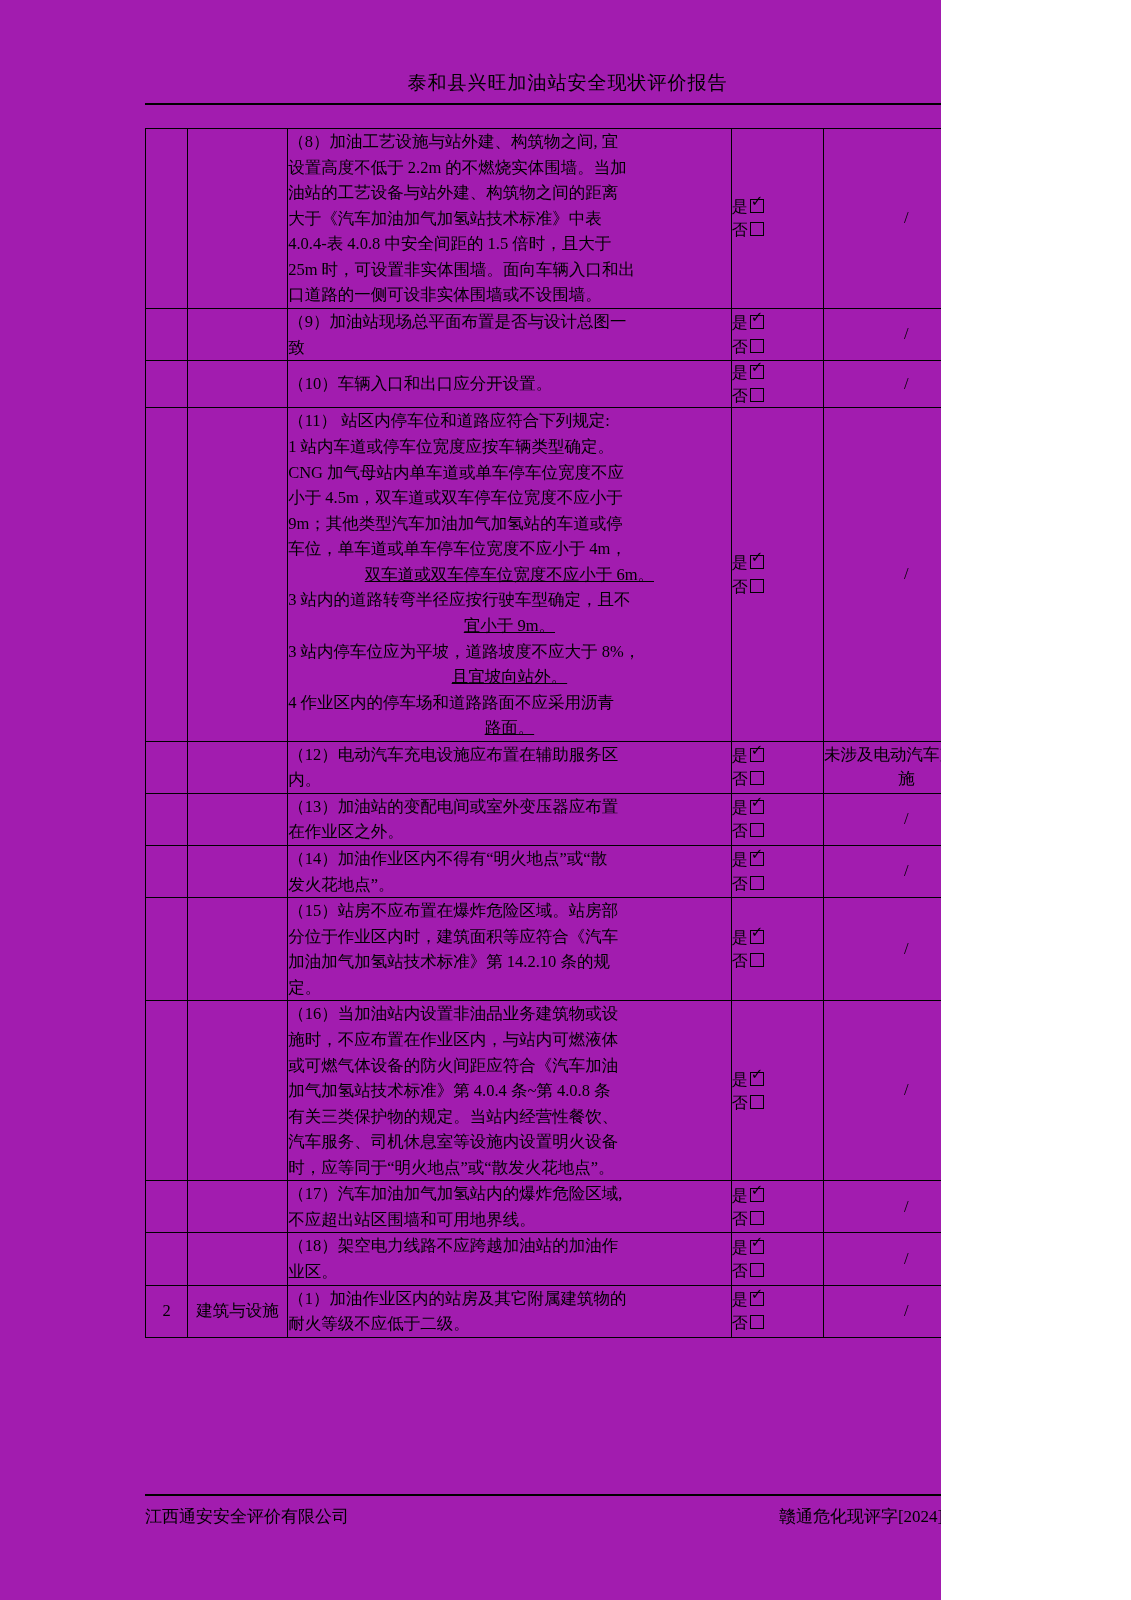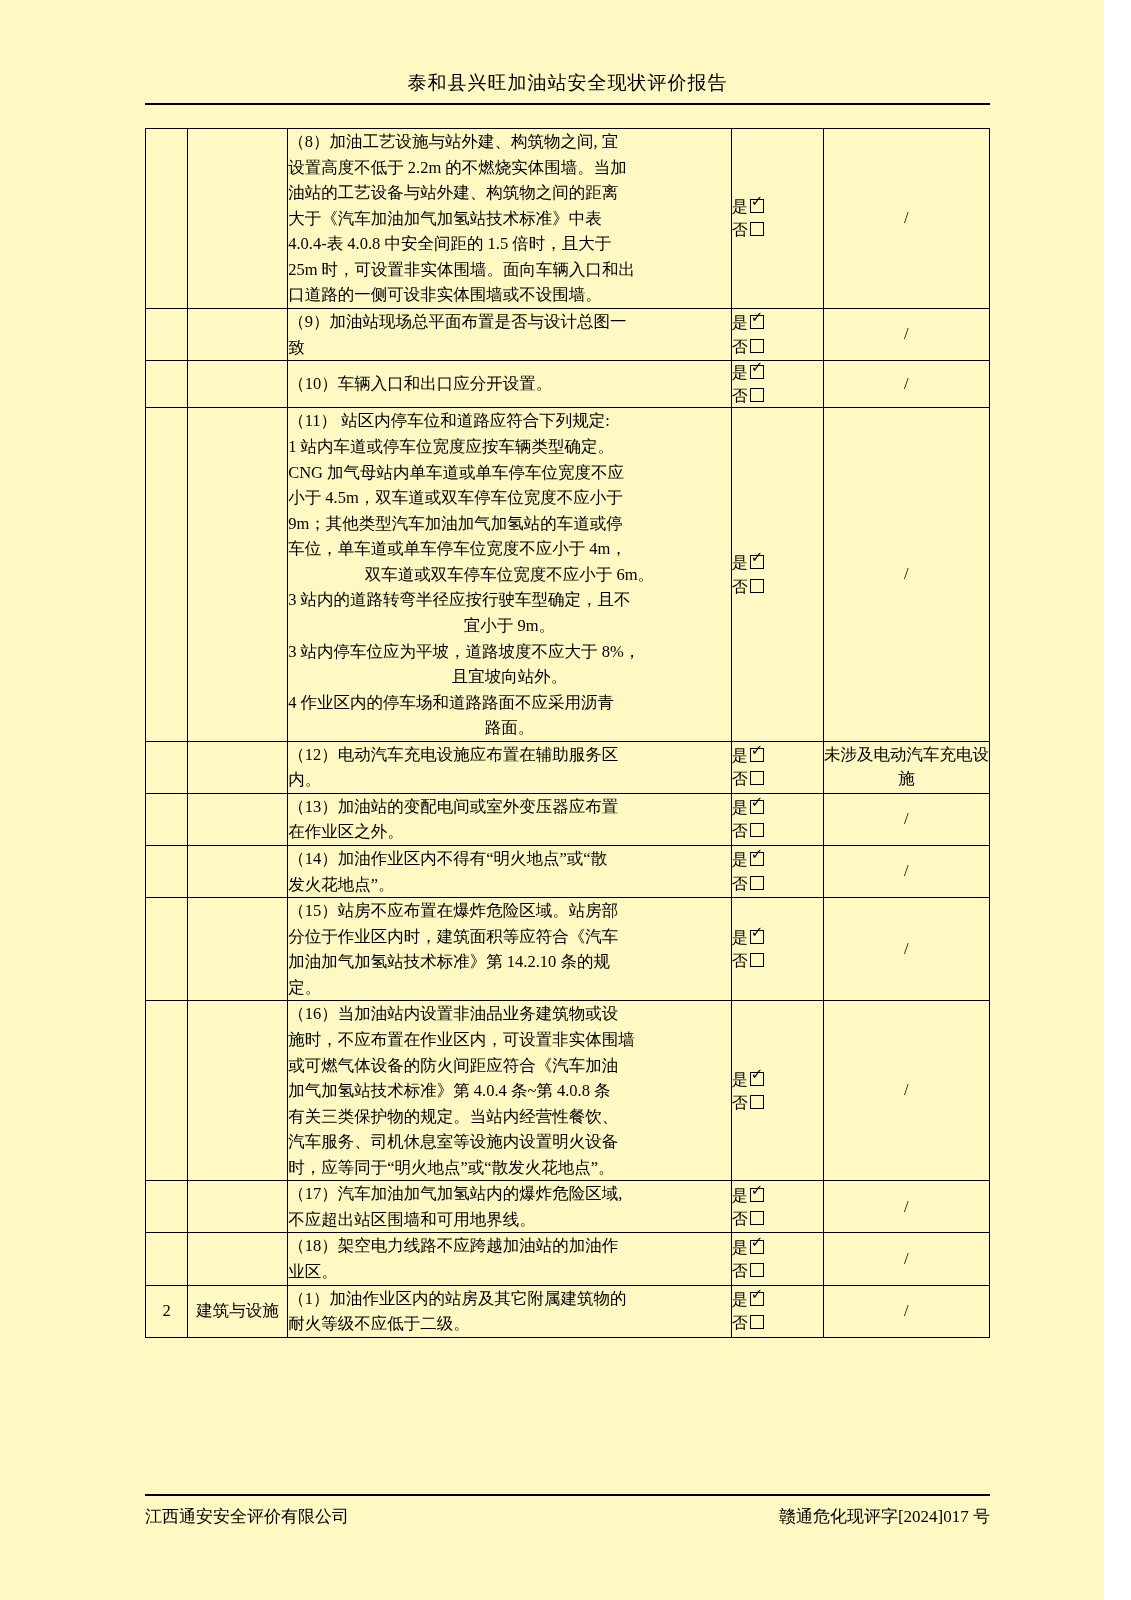--- a/index.html
+++ b/index.html
@@ -5,25 +5,25 @@
   html, body {
     margin: 0;
     padding: 0;
     background: #ffffff;
   }
   body {
     font-family: "Liberation Serif", "DejaVu Serif", serif;
     color: #000;
   }
   .page {
-    width: 1104px;
+    width: 941px;
     height: 1600px;
     box-sizing: border-box;
     position: relative;
-    background: #fef9c3;
+    background: #a21caf;
     padding: 0;
     overflow: hidden;
   }
   .header {
     position: absolute;
     top: 70px;
     left: 145px;
     width: 845px;
     text-align: center;
   }
@@ -122,21 +122,21 @@
   .footer {
     position: absolute;
     top: 1505px;
     left: 145px;
     width: 845px;
     display: flex;
     justify-content: space-between;
     font-size: 17px;
     gap: 36px;
   }
-  .center-line { text-align: center; }
+  .center-line { text-align: center; text-decoration: underline; }
 </style>
 </head>
 <body>
 
 <div class="page">
 
   <div class="header">
     <div class="header-title">泰和县兴旺加油站安全现状评价报告</div>
   </div>
   <div class="header-rule"></div>
@@ -270,21 +270,21 @@
               <div class="yn-line"><span>是</span><span class="box checked"></span></div>
               <div class="yn-line"><span>否</span><span class="box"></span></div>
             </td>
             <td class="note-cell">/</td>
           </tr>
           <tr>
             <td class="center-cell"></td>
             <td class="center-cell"></td>
             <td class="item-cell">
               <div>（16）当加油站内设置非油品业务建筑物或设</div>
-              <div>施时，不应布置在作业区内，可设置非实体围墙</div>
+              <div>施时，不应布置在作业区内，与站内可燃液体</div>
               <div>或可燃气体设备的防火间距应符合《汽车加油</div>
               <div>加气加氢站技术标准》第 4.0.4 条~第 4.0.8 条</div>
               <div>有关三类保护物的规定。当站内经营性餐饮、</div>
               <div>汽车服务、司机休息室等设施内设置明火设备</div>
               <div>时，应等同于“明火地点”或“散发火花地点”。</div>
             </td>
             <td class="yn-cell">
               <div class="yn-line"><span>是</span><span class="box checked"></span></div>
               <div class="yn-line"><span>否</span><span class="box"></span></div>
             </td>

